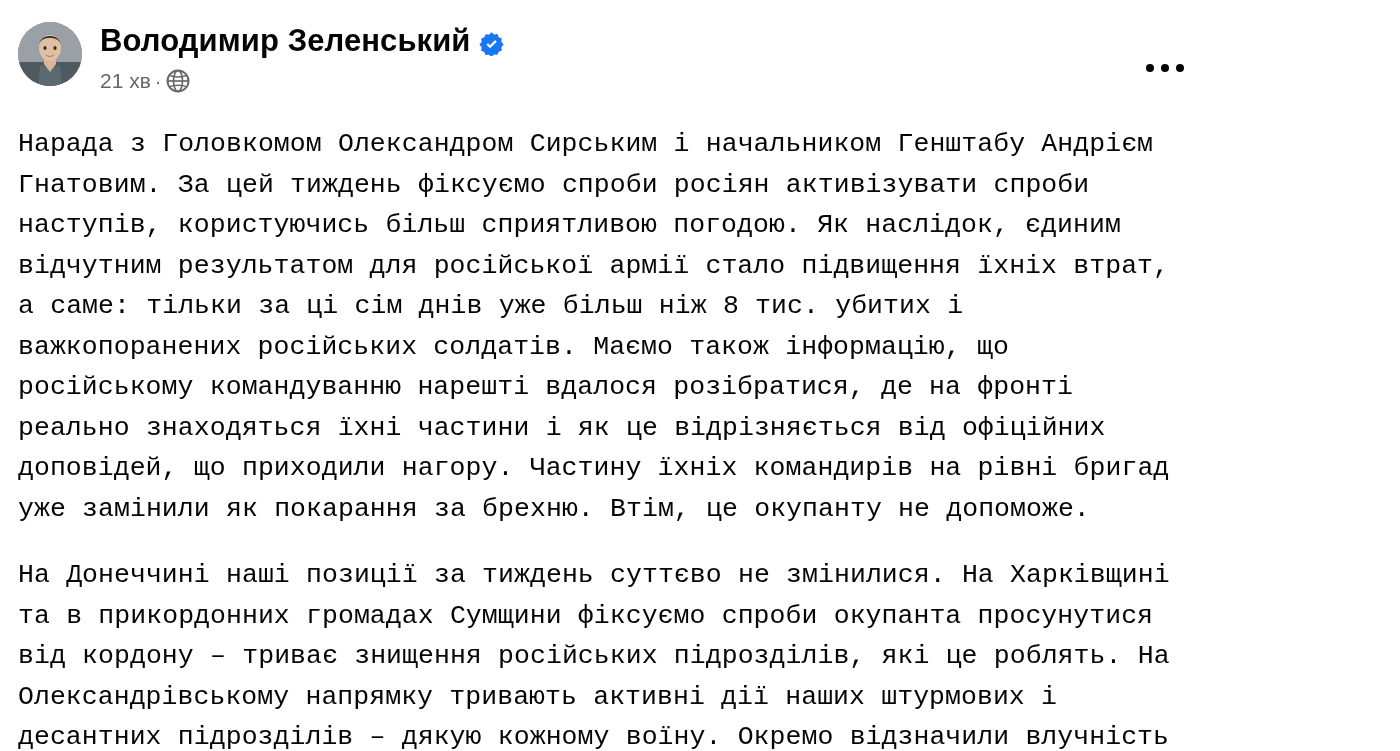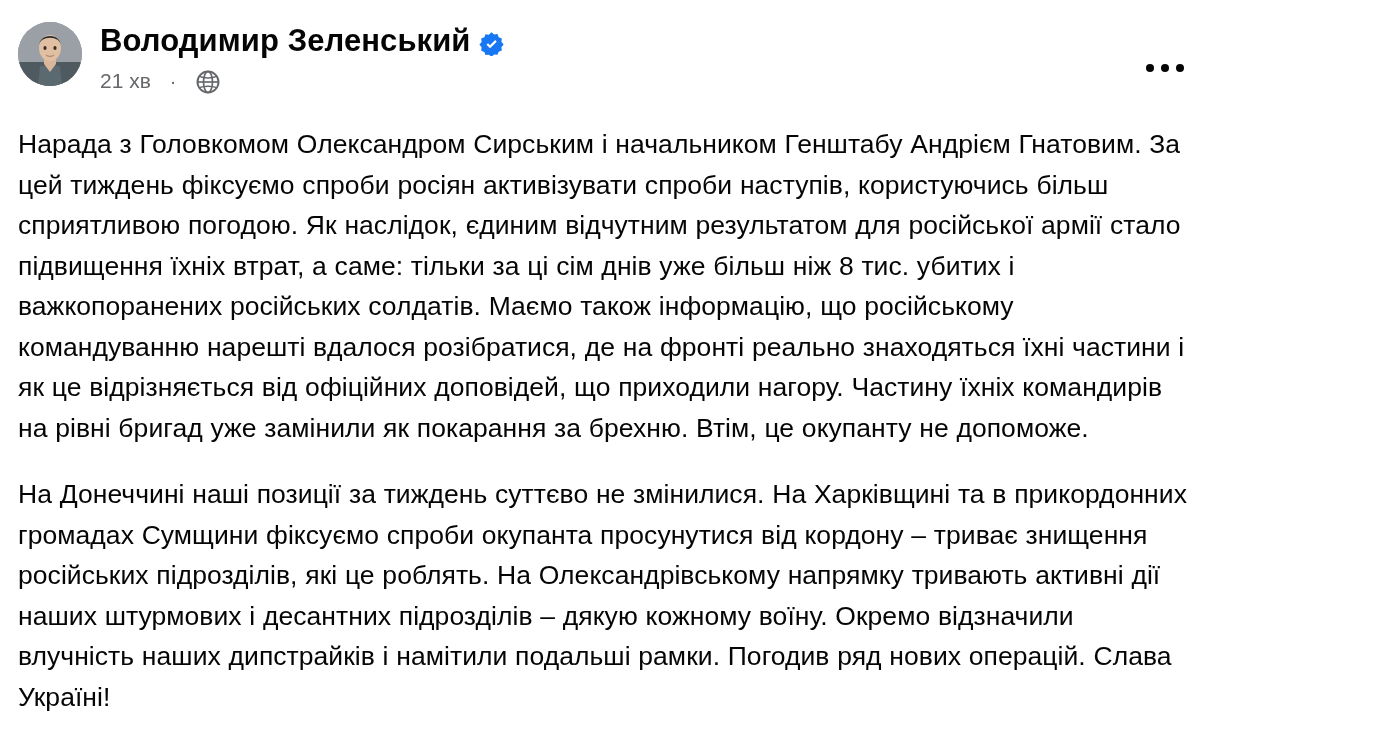--- a/index.html
+++ b/index.html
@@ -71,22 +71,22 @@
   .verified-badge {
     width: 25px;
     height: 25px;
     flex: 0 0 25px;
     margin-top: 4px;
   }
   .verified-badge svg { display: block; }
 
   .meta-row {
     display: flex;
-    align-items: flex-end;
-    gap: 19px;
+    align-items: center;
+    gap: 4px;
     margin-top: 6px;
     color: #65676b;
     font-size: 21px;
     line-height: 26px;
   }
   .meta-sep { color: #65676b; font-size: 20px; }
   .globe-icon { width: 24px; height: 24px; display: inline-block; }
   .globe-icon svg { display: block; }
 
   .more-button {
@@ -115,20 +115,21 @@
     margin-top: 10px;
     padding-right: 12px;
   }
   .post-body p {
     margin: 0 0 26px 0;
     font-size: 26.5px;
     line-height: 40.5px;
     color: #050505;
     letter-spacing: 0.05px;
     word-spacing: 0.3px;
+    font-family: Liberation Mono, monospace;
   }
   .post-body p:last-child { margin-bottom: 13px; }
 </style>
 </head>
 <body>
 
 <div class="post">
 
   <div class="post-header">
 

